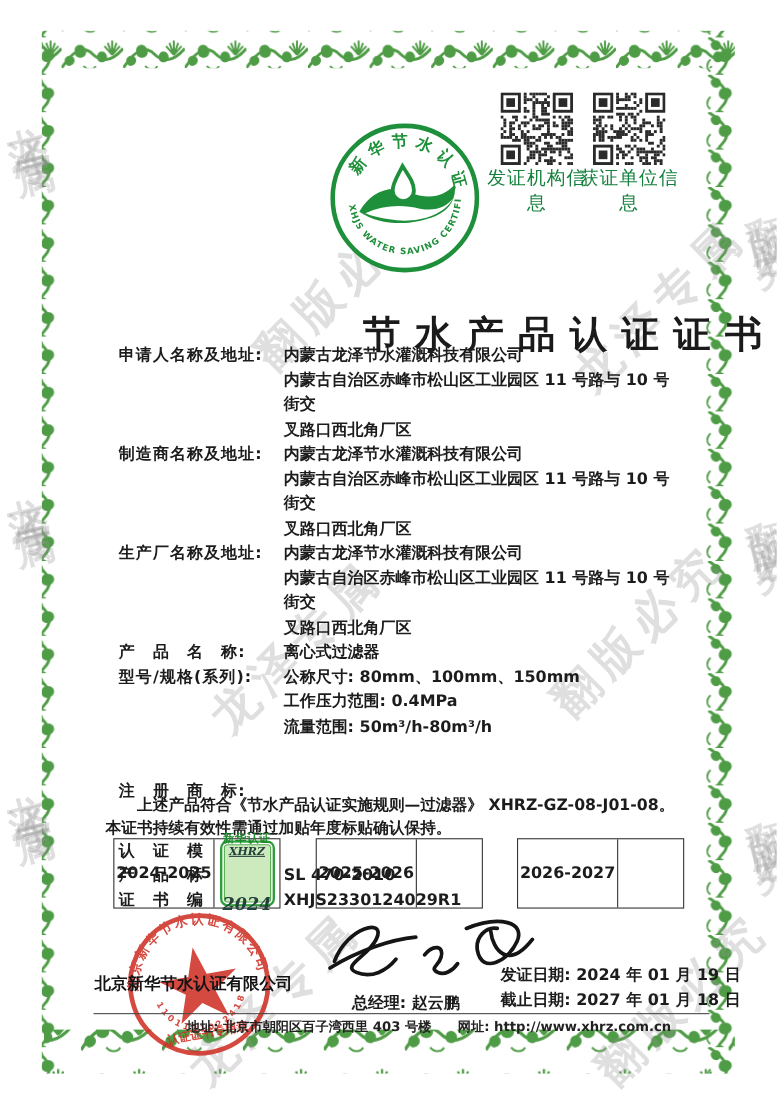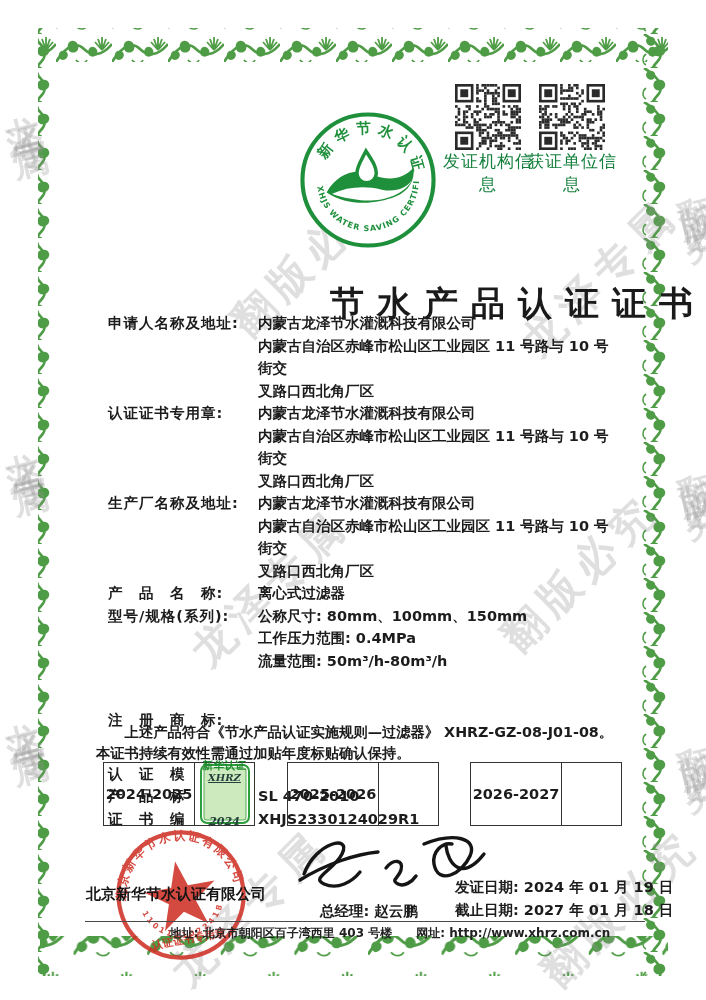--- a/index.html
+++ b/index.html
@@ -37,21 +37,21 @@
   .ybox{position:absolute;top:762px;height:62px;width:150px;border:1.3px solid #333;display:flex;}
   .ybox .ycell{width:90px;border-right:1.3px solid #333;display:flex;align-items:center;justify-content:center;
     font-size:14.5px;font-weight:700;}
   .ybox .ycell2{flex:1;display:flex;align-items:center;justify-content:center;}
   #ybox1{left:103px;} #ybox2{left:287px;} #ybox3{left:470px;}
   #sticker{width:46px;height:56px;background:#cdeabf;border:2px solid #2f9e3c;border-radius:7px;
     box-shadow:inset 0 0 0 1.5px #ffffff, inset 0 0 0 2.5px #57ad52;
     display:flex;flex-direction:column;align-items:center;justify-content:center;line-height:1.25;}
   #sticker .s1{font-size:10.5px;font-weight:800;color:#1d8a2d;letter-spacing:.5px;}
   #sticker .s2{font-size:10px;font-weight:700;font-style:italic;color:#23413a;font-family:"DejaVu Serif","Liberation Serif",serif;text-decoration:underline;}
-  #sticker .s3{font-size:11px;font-weight:700;font-style:italic;color:#23413a;font-family:"DejaVu Serif","Liberation Serif",serif;margin-top:30px;}
+  #sticker .s3{font-size:16px;font-weight:700;font-style:italic;color:#23413a;font-family:"DejaVu Serif","Liberation Serif",serif;margin-top:30px;}
   
   #seal{position:absolute;left:110px;top:824px;width:142px;height:142px;opacity:.88;}
   #issuer-company{position:absolute;left:86px;top:885px;font-size:15px;font-weight:800;color:#141414;}
   #signature{position:absolute;left:286px;top:828px;width:210px;height:72px;}
   #signer{position:absolute;left:320px;top:902px;font-size:14.5px;font-weight:700;}
   #dates{position:absolute;left:455px;top:876px;font-size:14.5px;font-weight:800;line-height:23px;}
   #rule{position:absolute;left:85px;top:921px;width:560px;border-top:1.6px solid #4a4a4a;}
   #footer{position:absolute;left:120px;top:925px;width:540px;text-align:center;font-size:12px;font-weight:700;color:#222;}
 </style>
 </head>
@@ -544,21 +544,21 @@
 <div id="fields">
   <div class="frow">
     <span class="flabel">申请人名称及地址:</span>
     <span class="fvalue">
       <div>内蒙古龙泽节水灌溉科技有限公司</div>
       <div>内蒙古自治区赤峰市松山区工业园区 11 号路与 10 号街交</div>
       <div>叉路口西北角厂区</div>
     </span>
   </div>
   <div class="frow">
-    <span class="flabel">认证证书专用章:</span>
+    <span class="flabel">制造商名称及地址:</span>
     <span class="fvalue">
       <div>内蒙古龙泽节水灌溉科技有限公司</div>
       <div>内蒙古自治区赤峰市松山区工业园区 11 号路与 10 号街交</div>
       <div>叉路口西北角厂区</div>
     </span>
   </div>
   <div class="frow">
     <span class="flabel">生产厂名称及地址:</span>
     <span class="fvalue">
       <div>内蒙古龙泽节水灌溉科技有限公司</div>

